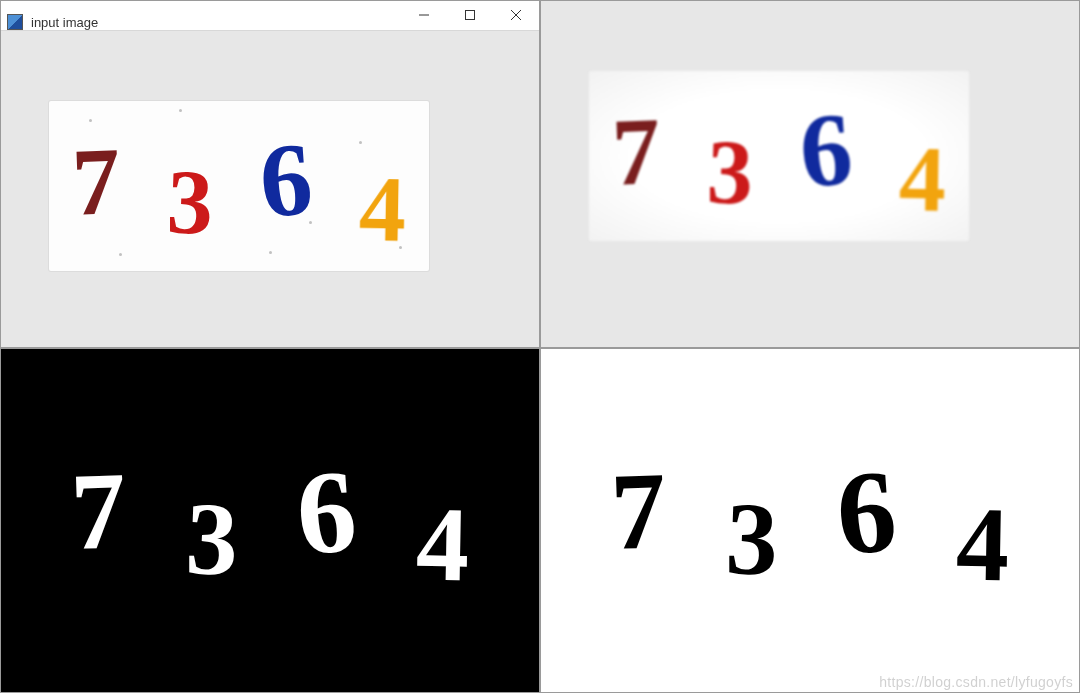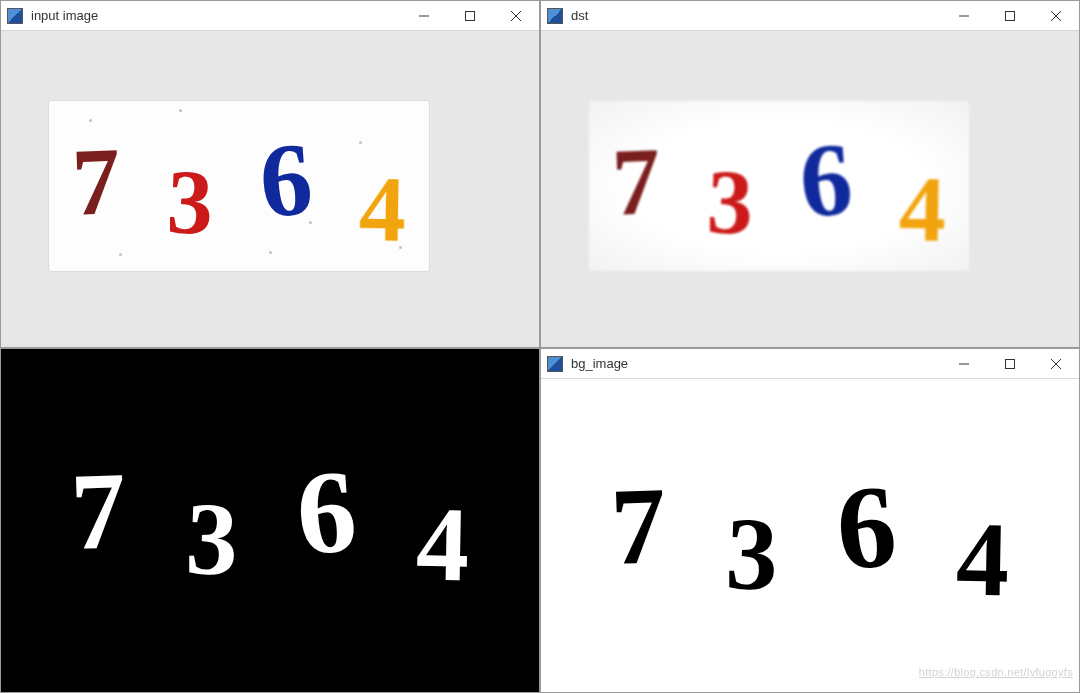--- a/index.html
+++ b/index.html
@@ -6,21 +6,21 @@
   html, body { width: 1080px; height: 693px; overflow: hidden; font-family: "Segoe UI", Tahoma, sans-serif; font-size: 13px; background:#fff;}
   .grid {
     display: grid;
     grid-template-columns: 540px 540px;
     grid-template-rows: 348px 345px;
     width: 1080px; height: 693px;
     position: relative;
   }
   .win { border: 1px solid #9a9a9a; display:flex; flex-direction:column; position:relative; background:#fff;}
   .titlebar {
-    height: 30px; display:flex; align-items:center;
+    height: 30px; display:flex; align-items:flex-end;
     background:#fff; color:#333;
     padding-left:6px;
     border-bottom: 1px solid #d8d8d8;
     user-select:none;
   }
   .app-icon {
     width:16px; height:16px; margin-right:8px;
     display:inline-block; position:relative;
     background: linear-gradient(135deg,#4d90d6 0 50%, #1f4e9c 50% 100%);
     border:1px solid #555;
@@ -84,25 +84,24 @@
 
   
   .win4 .digits { padding:0 40px; }
   .win4 .digits span { color:#000; }
   .win4 .d7 { font-size:110px; transform: translateY(-10px) rotate(-2deg);}
   .win4 .d3 { font-size:104px; transform: translateY(18px) rotate(2deg);}
   .win4 .d6 { font-size:118px; transform: translateY(-8px) rotate(-4deg);}
   .win4 .d4 { font-size:106px; transform: translateY(24px) rotate(1deg);}
 
   .watermark {
-    position:absolute; right:6px; bottom:14px;
-    font-size:11px; color:#999; opacity:.45;
+    position:absolute; right:6px; bottom:2px;
+    font-size:14px; color:#999; opacity:.45;
     font-family: Arial, sans-serif;
     letter-spacing:.3px;
-    text-decoration:underline;
   }
 </style>
 </head>
 <body>
 
 <div class="grid">
 
   <div class="win win1">
     <div class="titlebar">
       <span class="app-icon"></span>
@@ -138,41 +137,20 @@
         <div class="speck" style="left:220px;top:150px"></div>
         <div class="speck" style="left:310px;top:40px"></div>
         <div class="speck" style="left:70px;top:152px"></div>
         <div class="speck" style="left:260px;top:120px"></div>
         <div class="speck" style="left:350px;top:145px"></div>
       </div>
     </div>
   </div>
 
   <div class="win win2">
-    <div class="titlebar">
-      <span class="app-icon"></span>
-      <span class="title-text">dst</span>
-      <span class="spacer"></span>
-      <div class="ctrl">
-          <svg viewBox="0 0 10 10">
-            <line x1="0" y1="5" x2="10" y2="5"></line>
-          </svg>
-        </div>
-      <div class="ctrl">
-          <svg viewBox="0 0 10 10">
-            <rect x="0.5" y="0.5" width="9" height="9"></rect>
-          </svg>
-        </div>
-      <div class="ctrl close">
-          <svg viewBox="0 0 10 10">
-            <line x1="0" y1="0" x2="10" y2="10"></line>
-            <line x1="10" y1="0" x2="0" y2="10"></line>
-          </svg>
-        </div>
-    </div>
     <div class="content bg-grey">
       <div class="card">
         <div class="digits">
           <span class="d7 c7">7</span>
           <span class="d3 c3">3</span>
           <span class="d6 c6">6</span>
           <span class="d4 c4">4</span>
         </div>
       </div>
     </div>
@@ -183,41 +161,20 @@
       <div class="digits">
         <span class="d7">7</span>
         <span class="d3">3</span>
         <span class="d6">6</span>
         <span class="d4">4</span>
       </div>
     </div>
   </div>
 
   <div class="win win4">
-    <div class="titlebar">
-      <span class="app-icon"></span>
-      <span class="title-text">bg_image</span>
-      <span class="spacer"></span>
-      <div class="ctrl">
-          <svg viewBox="0 0 10 10">
-            <line x1="0" y1="5" x2="10" y2="5"></line>
-          </svg>
-        </div>
-      <div class="ctrl">
-          <svg viewBox="0 0 10 10">
-            <rect x="0.5" y="0.5" width="9" height="9"></rect>
-          </svg>
-        </div>
-      <div class="ctrl close">
-          <svg viewBox="0 0 10 10">
-            <line x1="0" y1="0" x2="10" y2="10"></line>
-            <line x1="10" y1="0" x2="0" y2="10"></line>
-          </svg>
-        </div>
-    </div>
     <div class="content bg-white">
       <div class="digits">
         <span class="d7">7</span>
         <span class="d3">3</span>
         <span class="d6">6</span>
         <span class="d4">4</span>
       </div>
       <div class="watermark">https://blog.csdn.net/lyfugoyfs</div>
     </div>
   </div>

